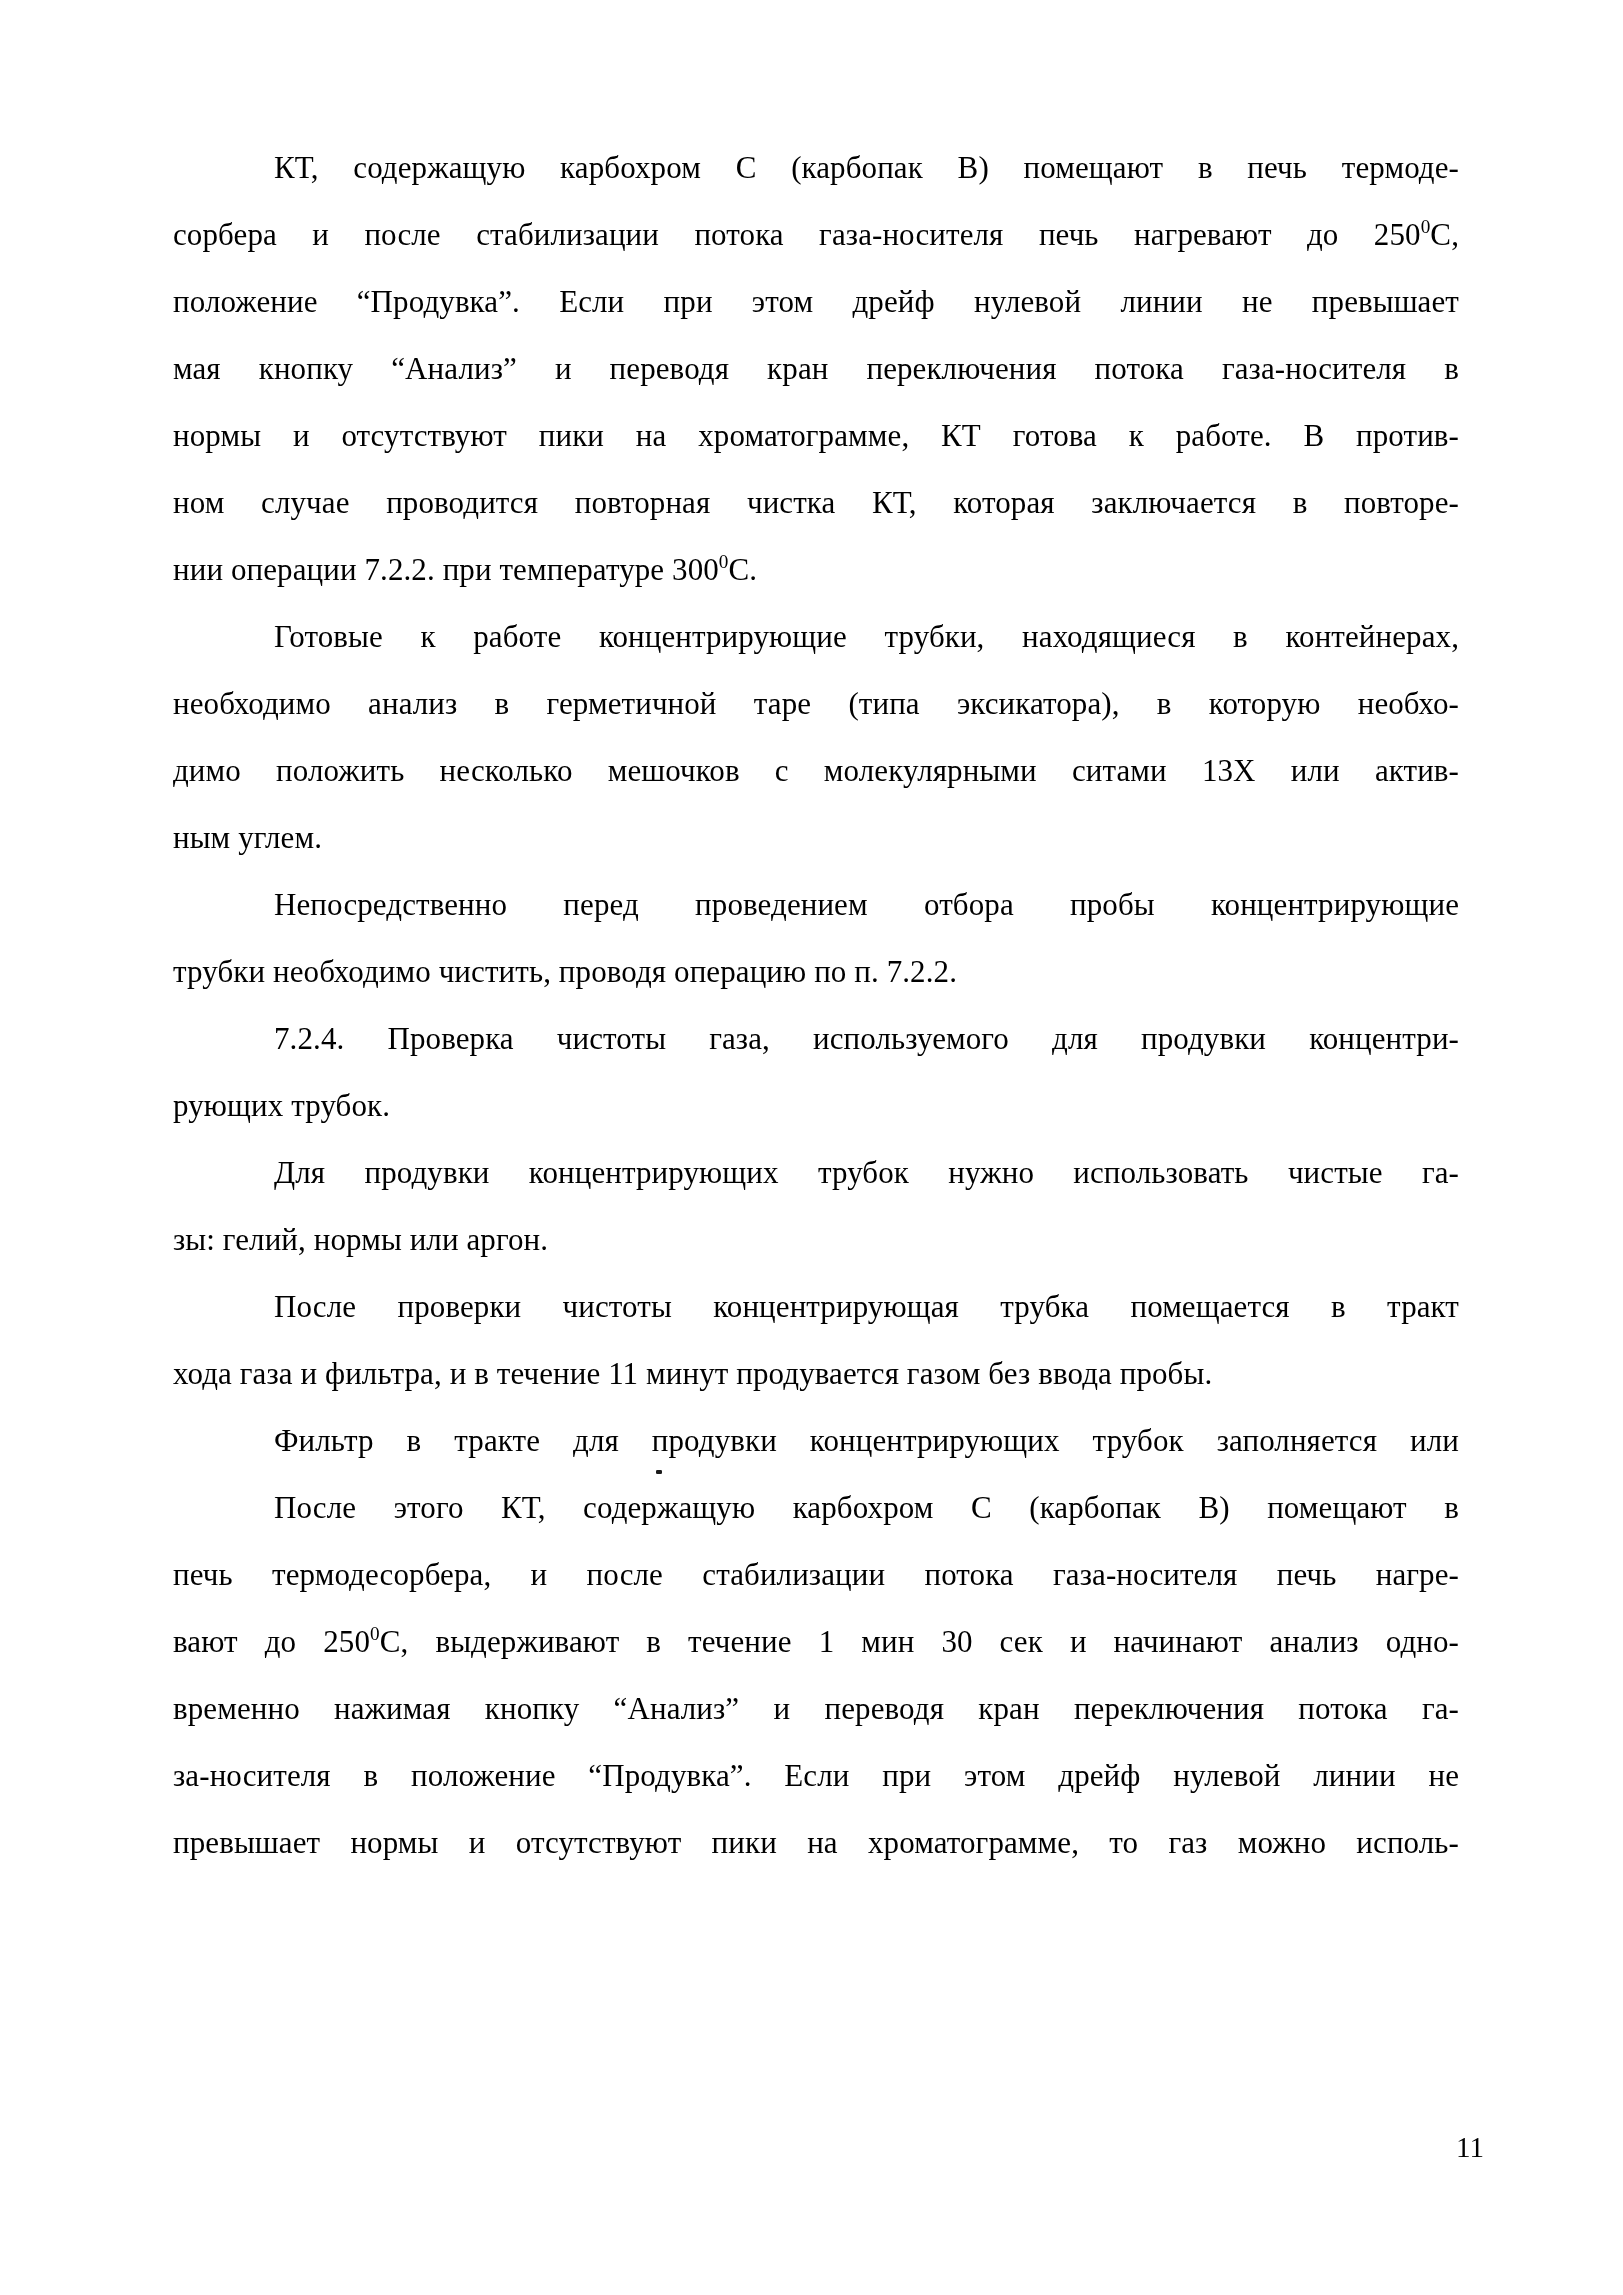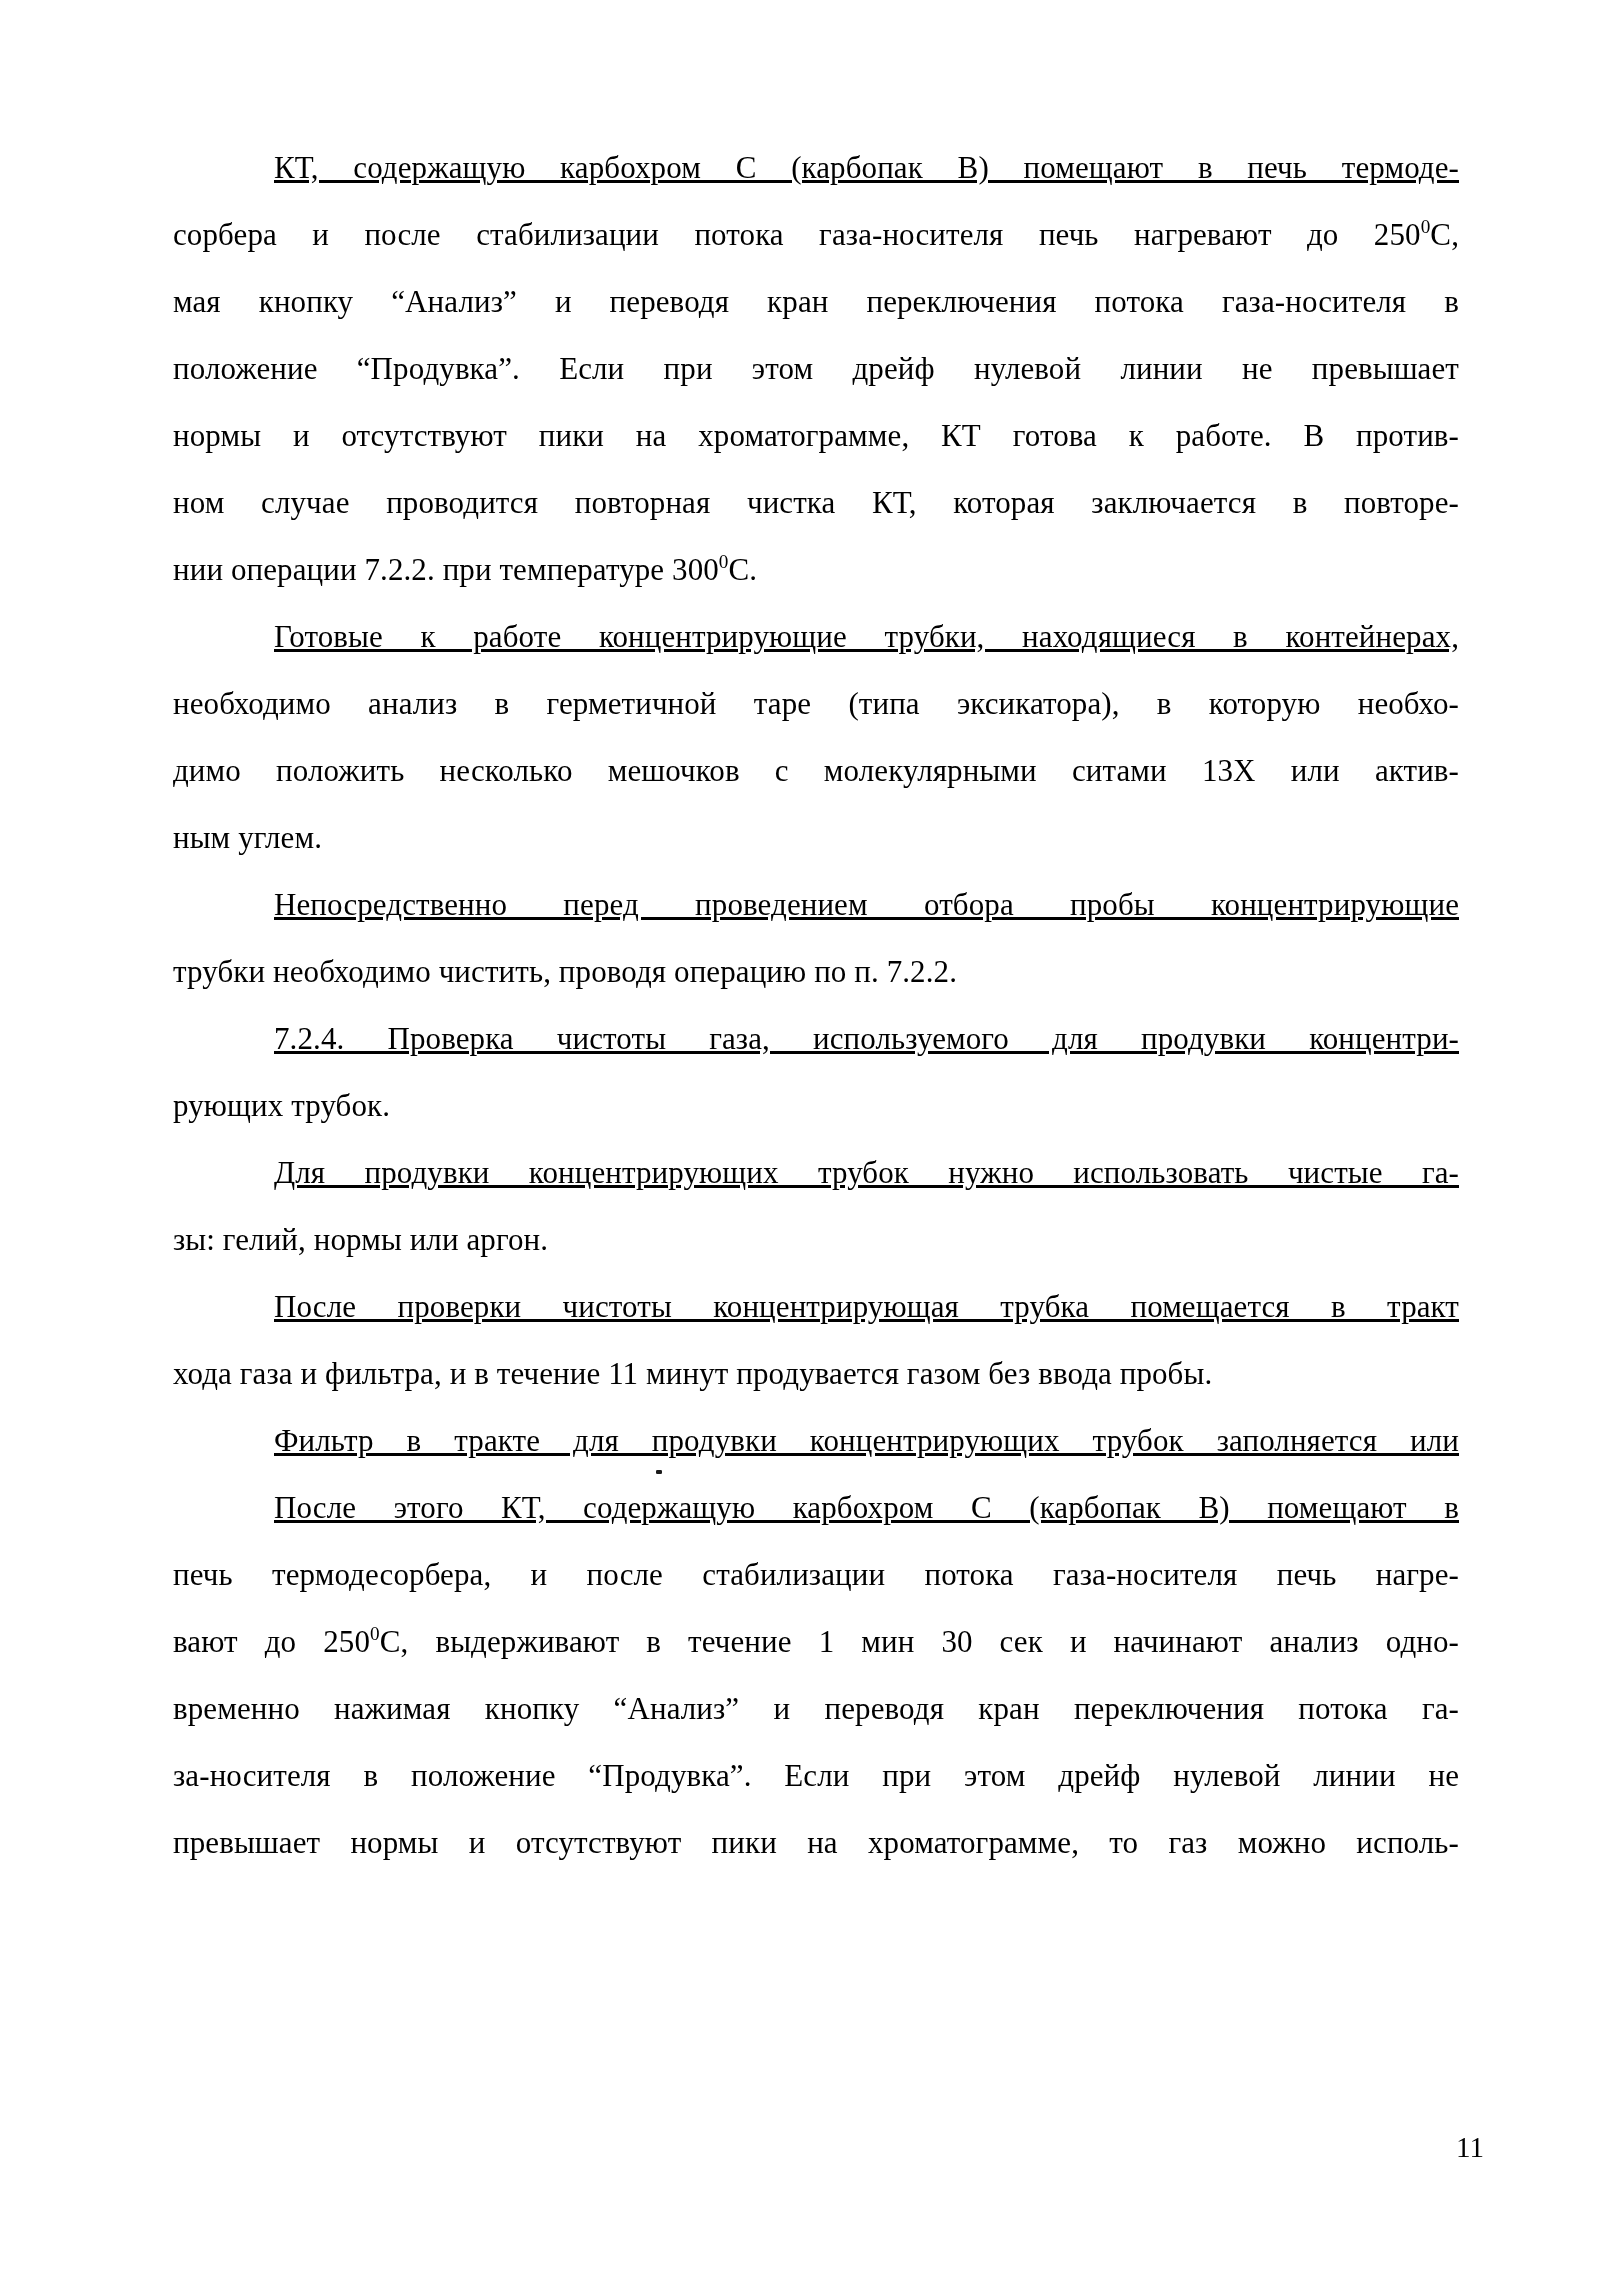--- a/index.html
+++ b/index.html
@@ -30,21 +30,20 @@
     white-space: normal;
     letter-spacing: 0.1px;
   }
   .line.justify {
     text-align: justify;
     text-align-last: justify;
     text-justify: inter-word;
   }
   .line.indent {
     text-indent: 101px;
-    text-decoration: underline;
   }
   .line sup {
     font-size: 0.62em;
     line-height: 0;
     vertical-align: 11.8px;
   }
   .page-number {
     position: absolute;
     top: 2132px;
     left: 1456px;
@@ -63,22 +62,22 @@
     border-radius: 1.3px;
   }
 </style>
 </head>
 <body>
 
 <div class="page">
   <div class="text-column">
       <div class="line justify indent"><span>КТ, содержащую карбохром С (карбопак В) помещают в печь термоде-</span></div>
       <div class="line justify"><span>сорбера и после стабилизации потока газа-носителя печь нагревают до 250</span><sup>0</sup><span>С,</span></div>
+      <div class="line justify"><span>положение “Продувка”. Если при этом дрейф нулевой линии не превышает</span></div>
       <div class="line justify"><span>мая кнопку “Анализ” и переводя кран переключения потока газа-носителя в</span></div>
-      <div class="line justify"><span>положение “Продувка”. Если при этом дрейф нулевой линии не превышает</span></div>
       <div class="line justify"><span>нормы и отсутствуют пики на хроматограмме, КТ готова к работе. В против-</span></div>
       <div class="line justify"><span>ном случае проводится повторная чистка КТ, которая заключается в повторе-</span></div>
       <div class="line"><span>нии операции 7.2.2. при температуре 300</span><sup>0</sup><span>С.</span></div>
       <div class="line justify indent"><span>Готовые к работе концентрирующие трубки, находящиеся в контейнерах,</span></div>
       <div class="line justify"><span>необходимо анализ в герметичной таре (типа эксикатора), в которую необхо-</span></div>
       <div class="line justify"><span>димо положить несколько мешочков с молекулярными ситами 13Х или актив-</span></div>
       <div class="line"><span>ным углем.</span></div>
       <div class="line justify indent"><span>Непосредственно перед проведением отбора пробы концентрирующие</span></div>
       <div class="line"><span>трубки необходимо чистить, проводя операцию по п. 7.2.2.</span></div>
       <div class="line justify indent"><span>7.2.4. Проверка чистоты газа, используемого для продувки концентри-</span></div>

